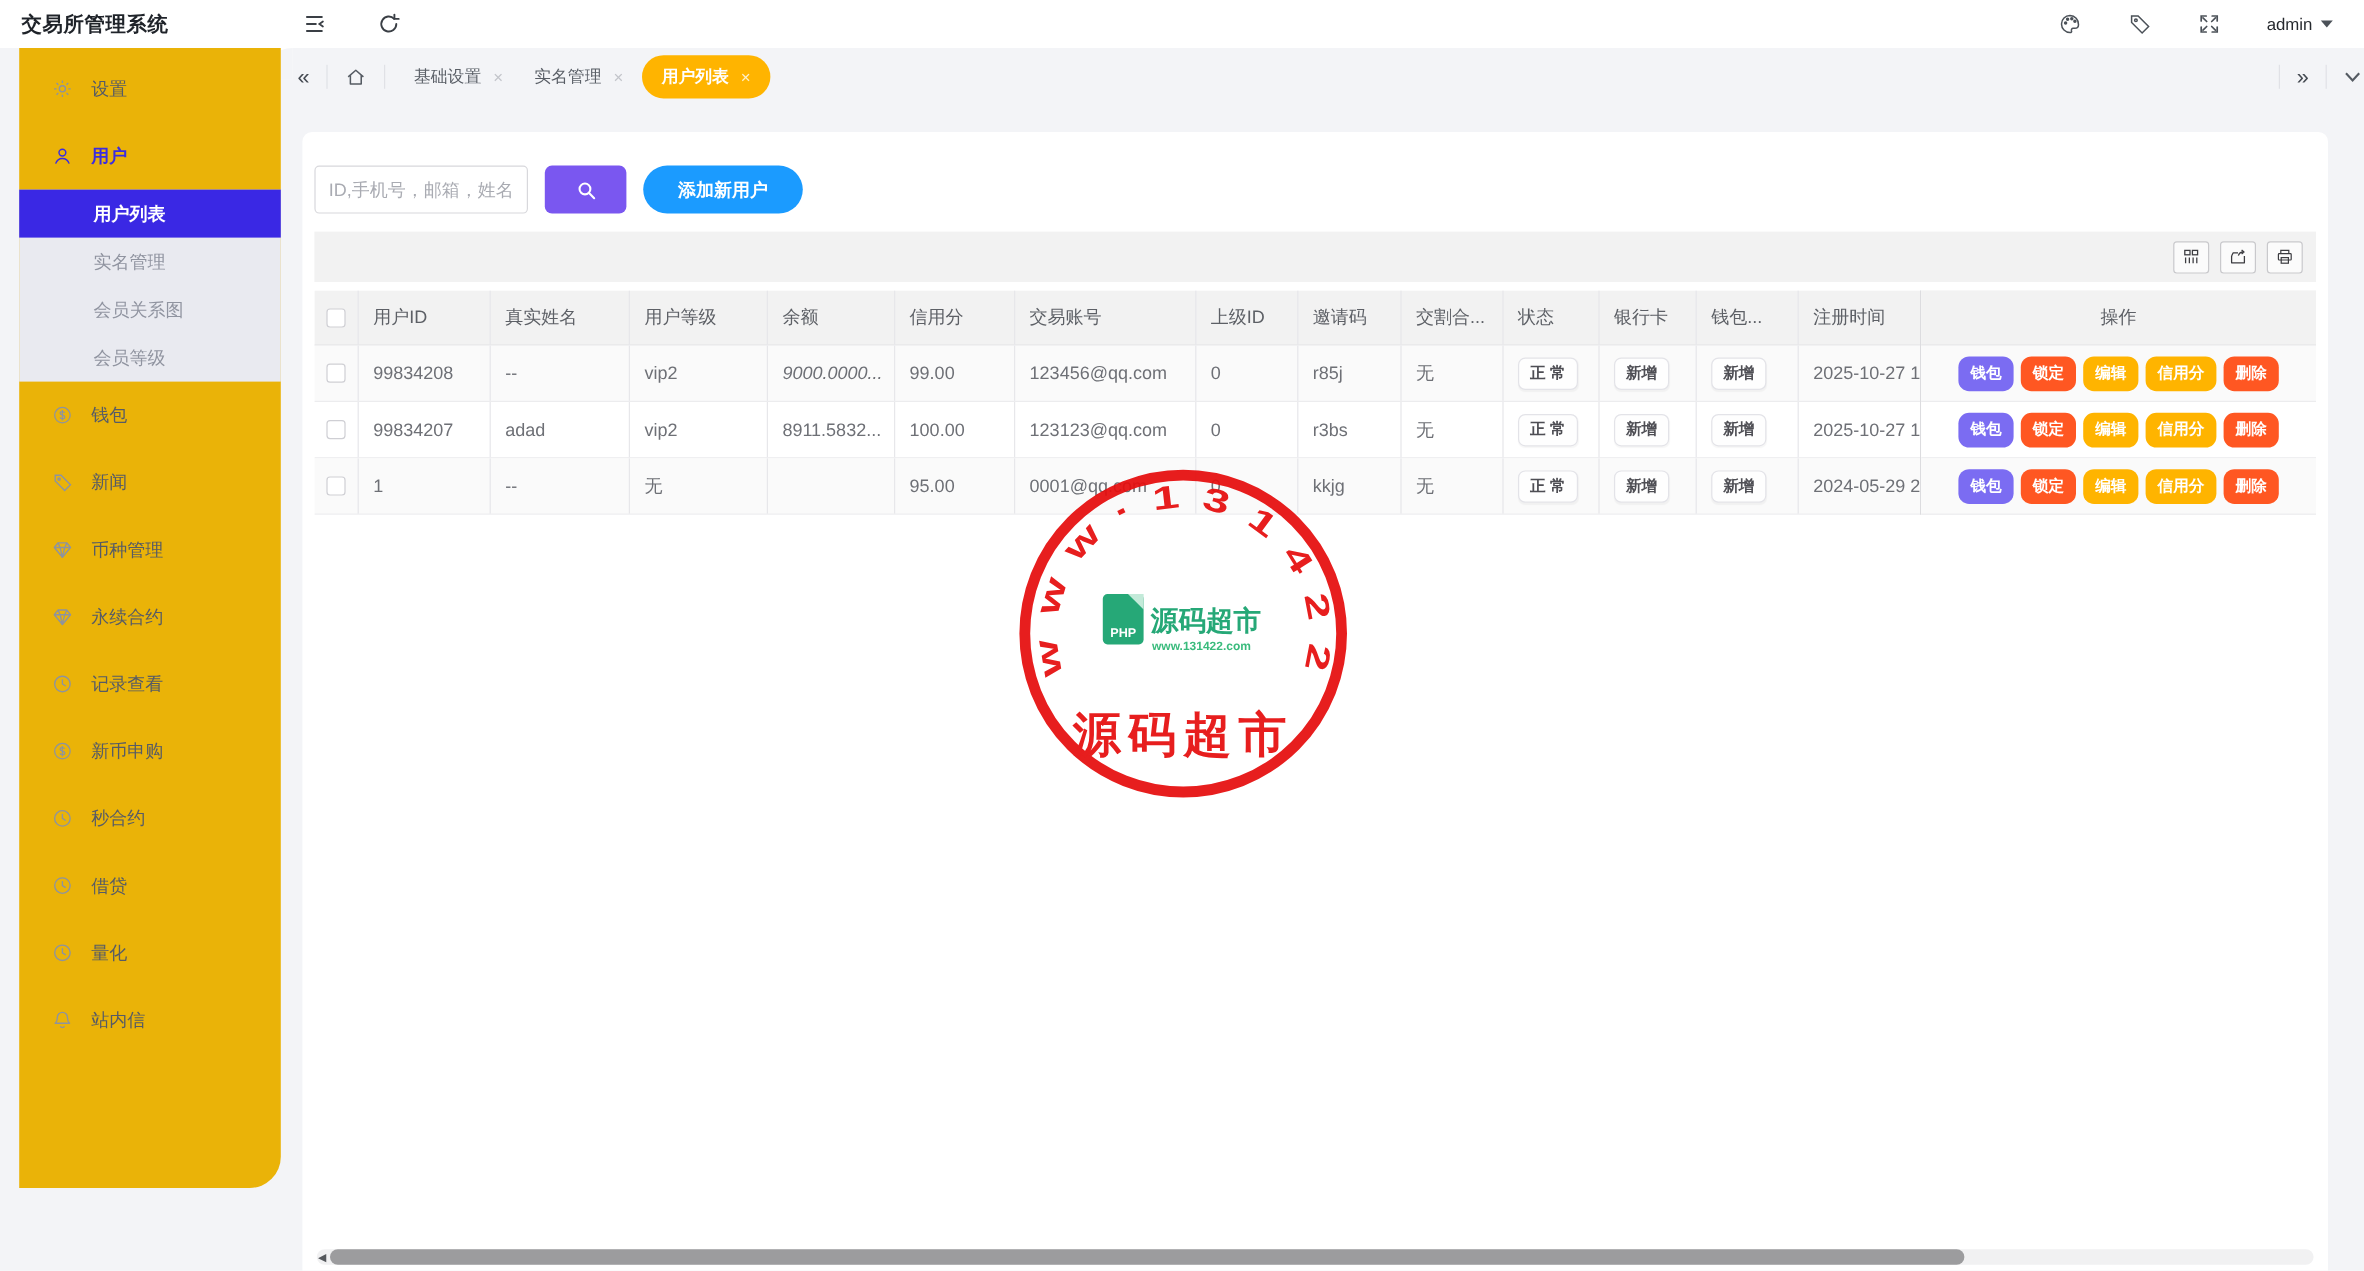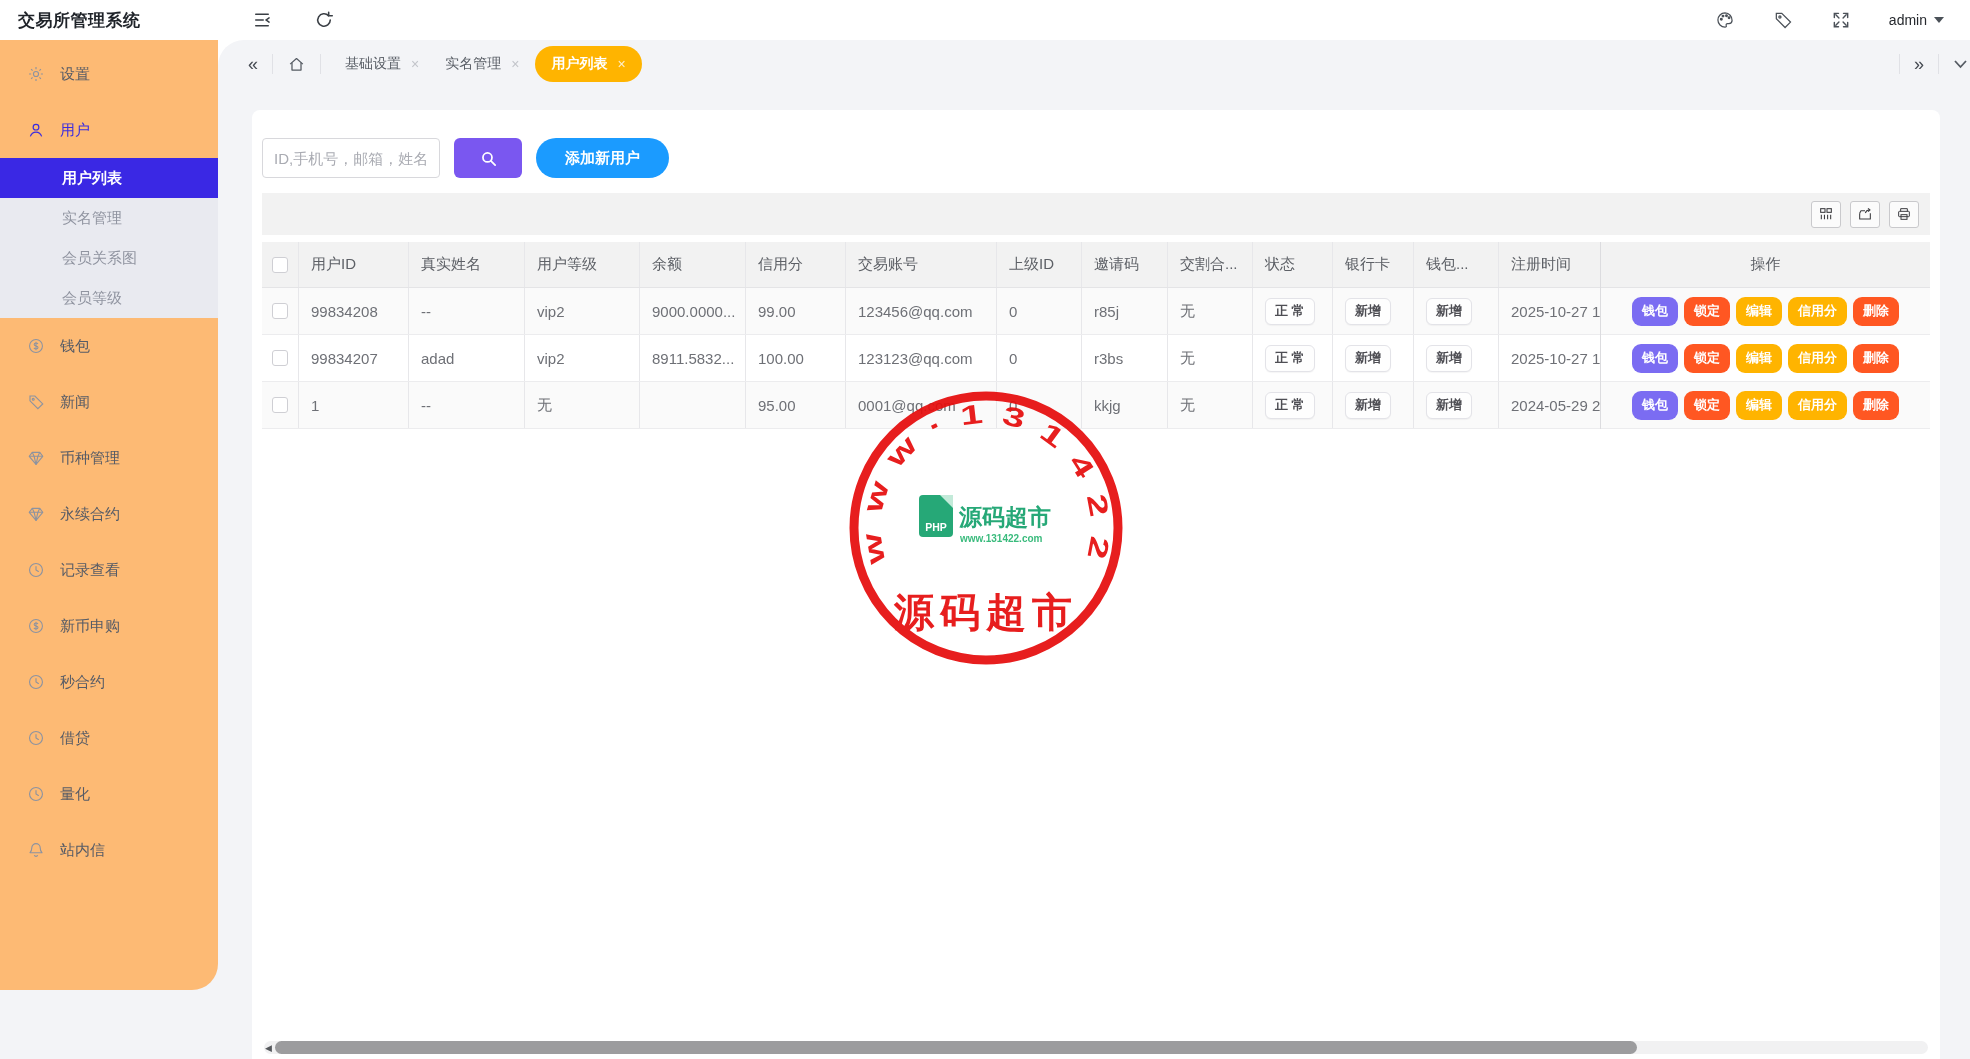--- a/index.html
+++ b/index.html
@@ -12,27 +12,27 @@
   .tb-icon { width:20px; height:20px; color:#3a3f45; cursor:pointer; display:inline-flex; }
   .tb-icon svg { width:100%; height:100%; }
   .topbar-left { display:flex; align-items:center; gap:42px; margin-left:34px; }
   .topbar-right { margin-left:auto; display:flex; align-items:center; gap:38px; margin-right:26px; }
   .topbar-right .tb-icon { color:#4b5158; }
   .admin-box { display:flex; align-items:center; gap:7px; cursor:pointer; }
   .admin-name { font-size:14px; color:#26292e; }
   .caret-down { width:0; height:0; border-left:5px solid transparent; border-right:5px solid transparent; border-top:6px solid #4b5158; }
 
   
-  .sidebar { position:absolute; left:0; top:40px; width:218px; height:950px; background:#fdba74; border-radius:0 0 26px 0; z-index:20; padding-top:6px; }
+  .sidebar { position:absolute; left:16px; top:40px; width:218px; height:950px; background:#eab308; border-radius:0 0 26px 0; z-index:20; padding-top:6px; }
   .menu-item { height:56px; display:flex; align-items:center; gap:15px; padding-left:27px; cursor:pointer; }
   .menu-item .mi-icon { width:18px; height:18px; color:#8d93a0; display:inline-flex; }
   .menu-item .mi-icon svg { width:100%; height:100%; }
   .menu-item .mi-label { font-size:15px; color:#565b66; }
   .menu-item.active .mi-icon { color:#3b2ce0; }
-  .menu-item.active .mi-label { color:#3b2ce0; font-weight:normal; }
+  .menu-item.active .mi-label { color:#3b2ce0; font-weight:bold; }
   .submenu { background:#e9eaf0; }
   .submenu-item { height:40px; display:flex; align-items:center; padding-left:62px; font-size:15px; color:#9094a0; cursor:pointer; }
   .submenu-item.active { background:#3a28e4; color:#fff; font-weight:600; }
   .corner-curve { position:absolute; left:218px; top:40px; width:26px; height:26px; background:#fff; z-index:10; }
   .corner-curve::after { content:""; position:absolute; inset:0; background:#f3f4f7; border-top-left-radius:26px; }
 
   
   .tabbar { position:absolute; left:218px; top:40px; right:0; height:48px; display:flex; align-items:center; padding-left:30px; z-index:15; }
   .tabbar .divider { width:1px; height:20px; background:#e0e1e6; margin:0 14px; }
   .nav-glyph { font-size:18px; color:#454a52; cursor:pointer; line-height:1; }
@@ -353,21 +353,21 @@
             <div class="th" style="width: 85px;">钱包...</div>
             <div class="th" style="width: 140px; text-align: right;">注册时间</div>
           </div>
           <div class="tr zebra">
             <div class="td cell-cb">
               <span class="cbx"></span>
             </div>
             <div class="td" style="width: 110px;">99834208</div>
             <div class="td" style="width: 116px;">--</div>
             <div class="td" style="width: 115px;">vip2</div>
-            <div class="td" style="width: 106px;">9000.0000...</div>
+            <div class="td" style="width: 106px; font-style: italic;">9000.0000...</div>
             <div class="td" style="width: 100px;">99.00</div>
             <div class="td" style="width: 151px;">123456@qq.com</div>
             <div class="td" style="width: 85px;">0</div>
             <div class="td" style="width: 86px;">r85j</div>
             <div class="td" style="width: 85px;">无</div>
             <div class="td" style="width: 80px;">
               <span class="pill">正 常</span>
             </div>
             <div class="td" style="width: 81px;">
               <span class="pill">新增</span>

